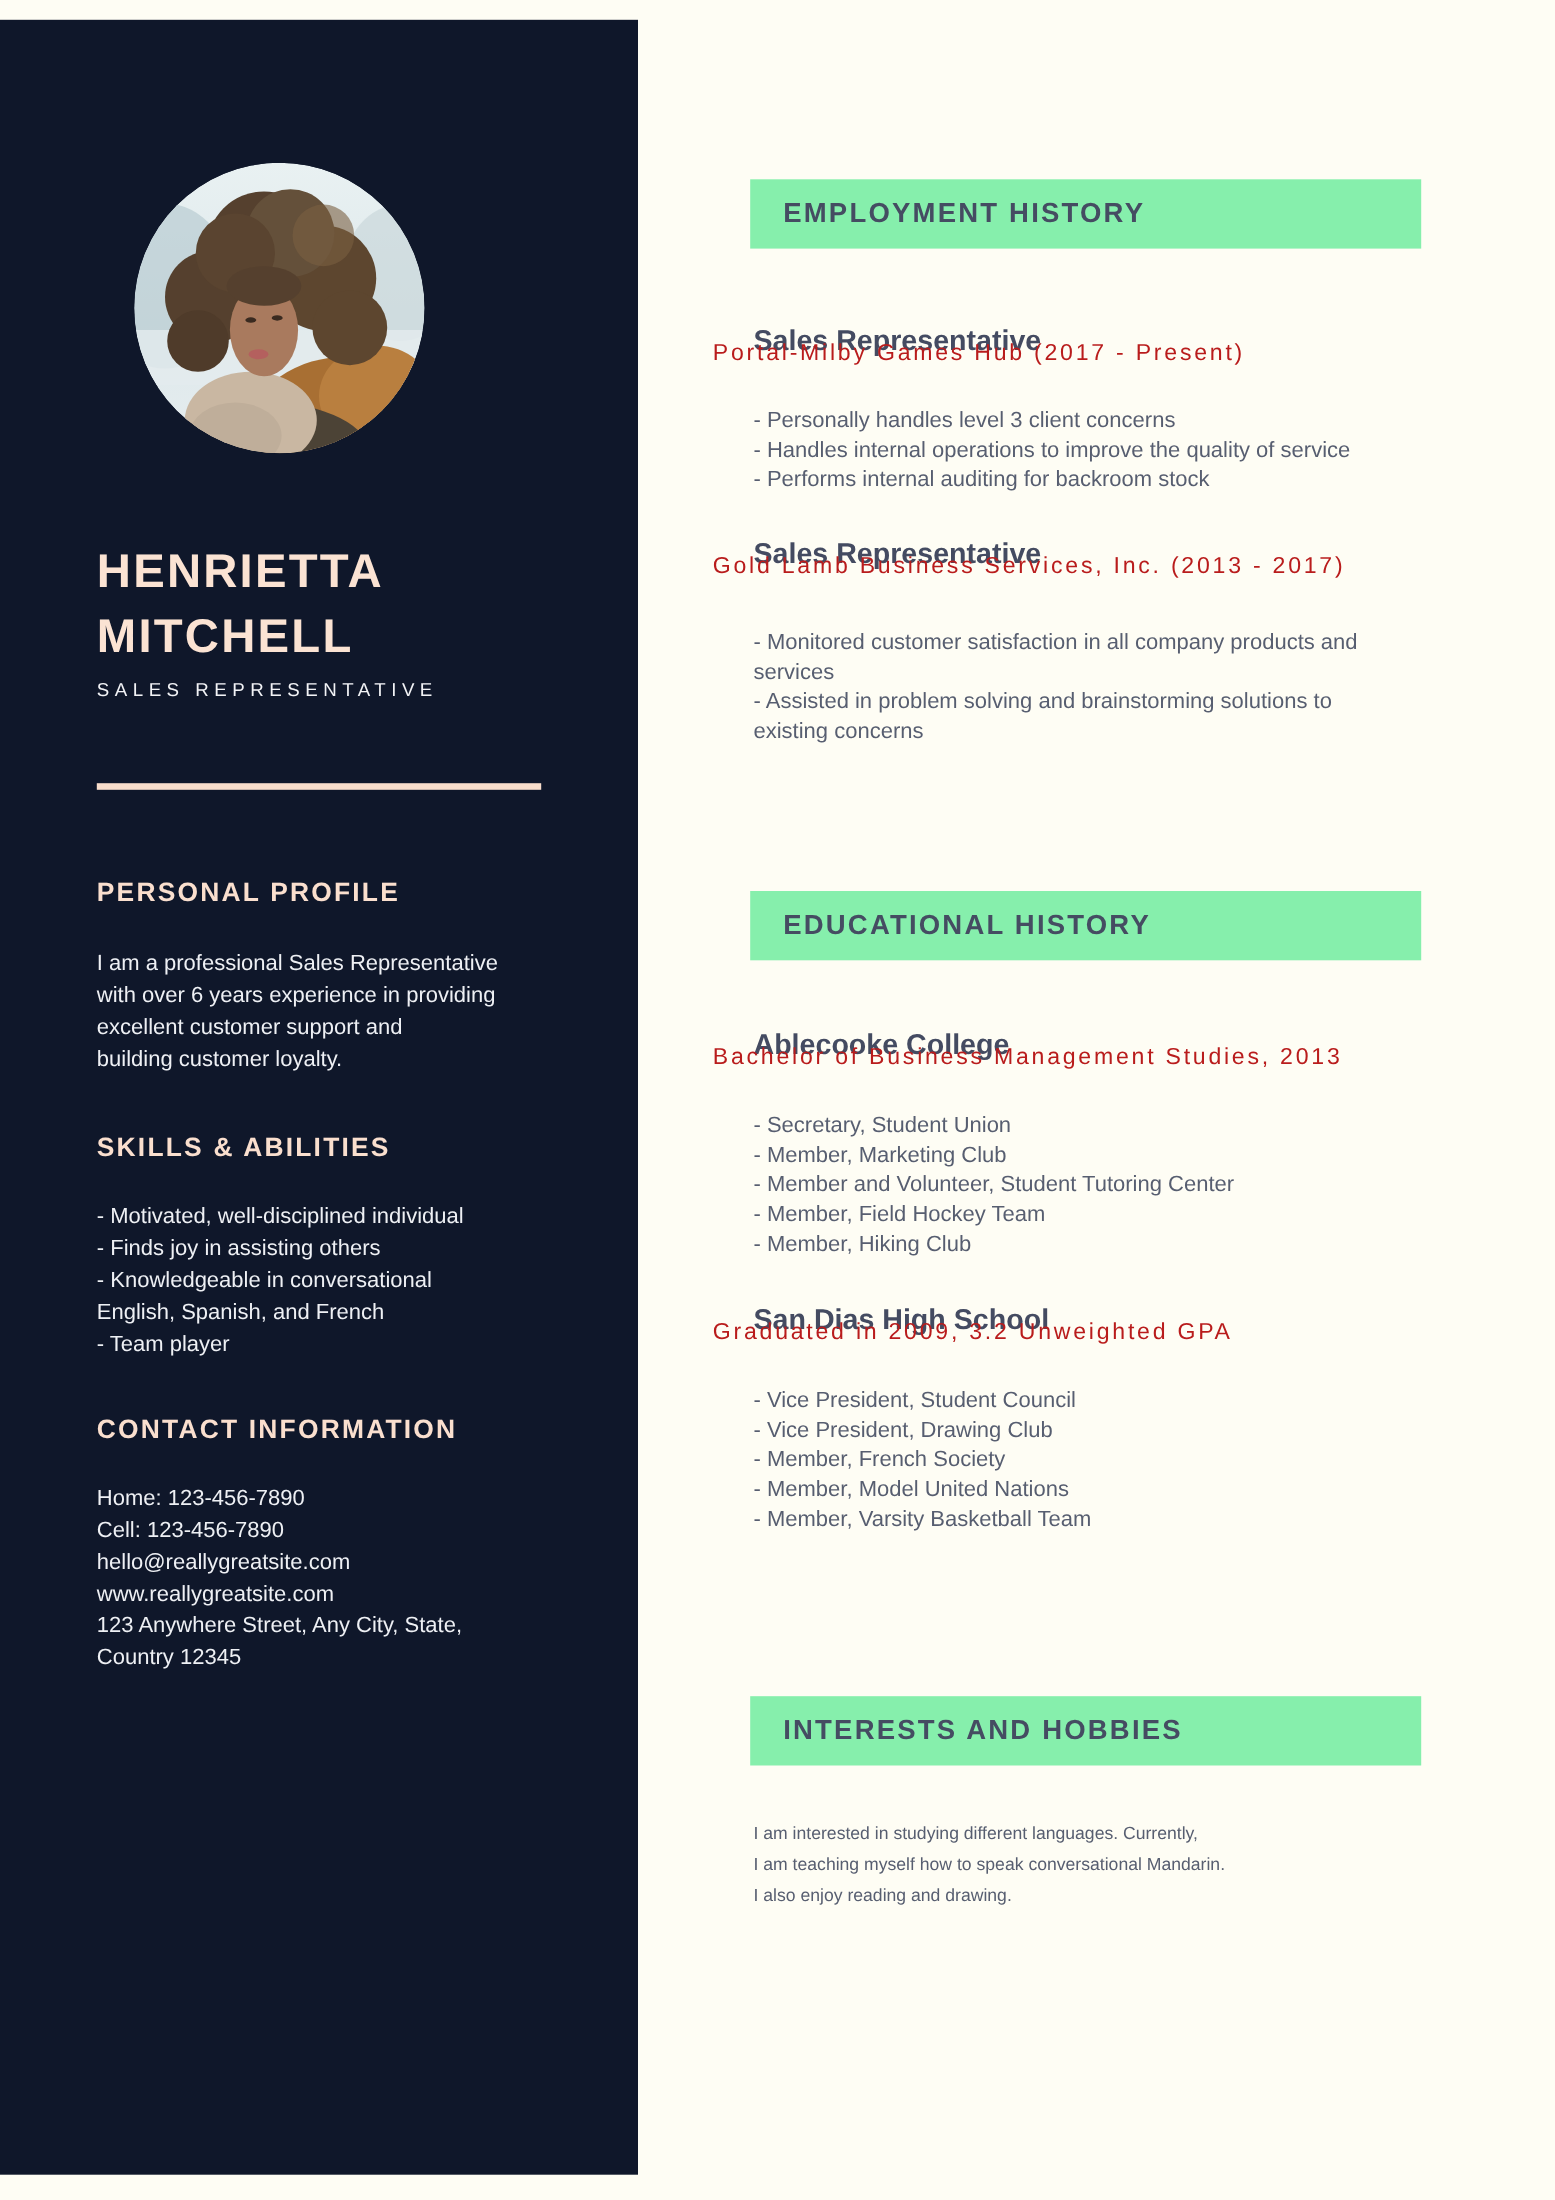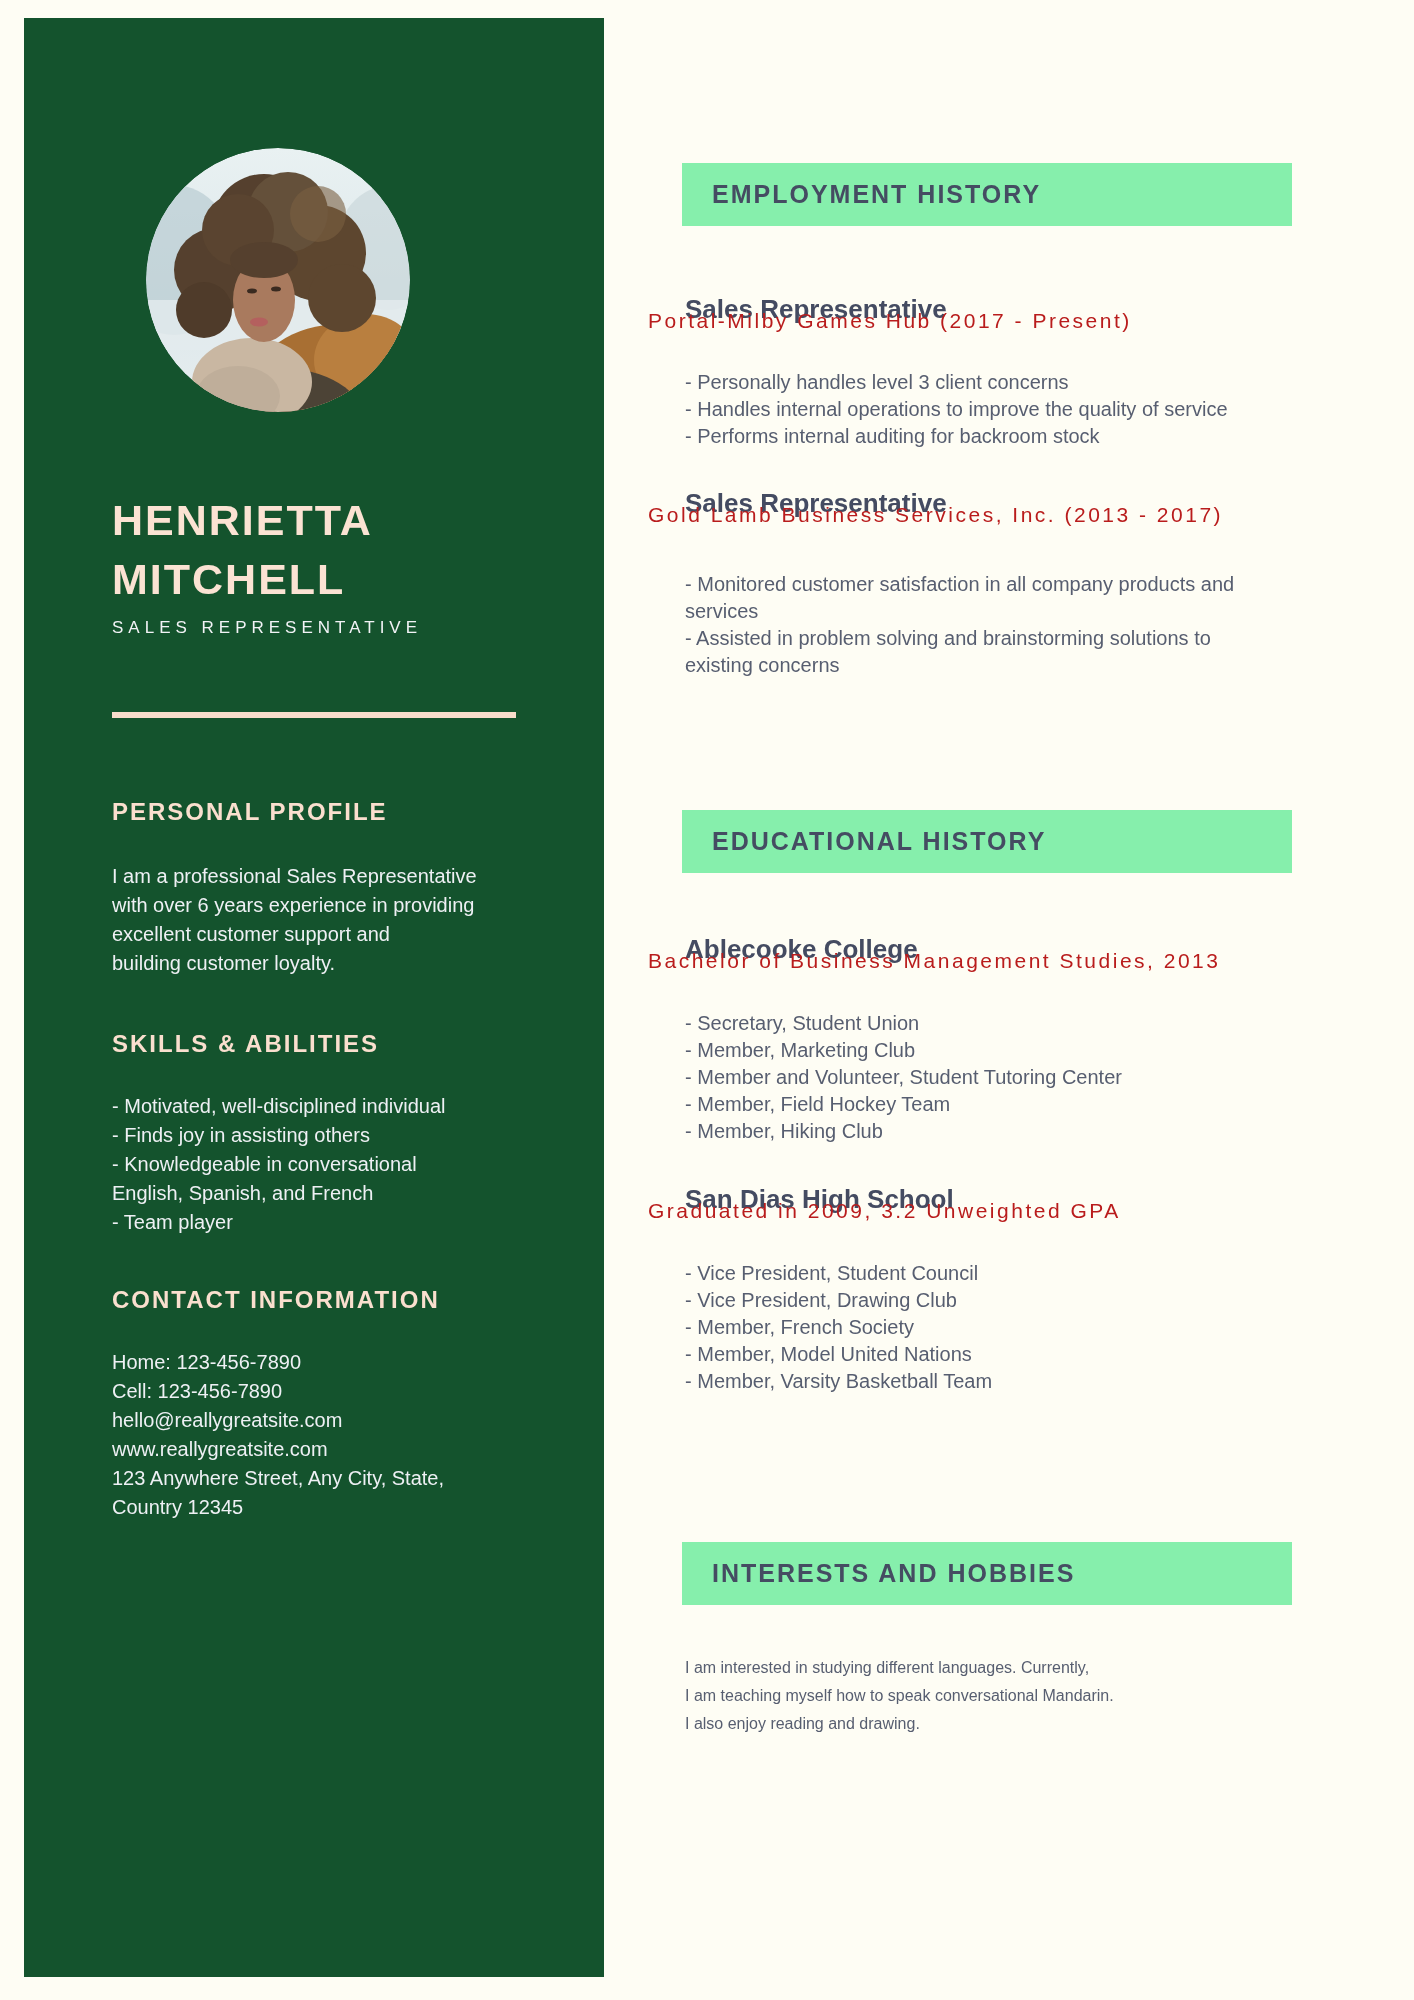--- a/index.html
+++ b/index.html
@@ -2,21 +2,21 @@
 <html><head>
 <meta charset="utf-8">
 <style>
   html,body{margin:0;padding:0;}
   body{font-family:"Liberation Sans","DejaVu Sans",sans-serif;}
   .page{position:relative;width:1414px;height:2000px;background:#fefdf4;overflow:hidden;}
   .abs{position:absolute;}
   .ml{white-space:pre-line;}
 
   
-  .sidebar{position:absolute;left:0;top:18px;width:580px;height:1959px;background:#14532d;margin-left:24px;}
+  .sidebar{position:absolute;left:0;top:18px;width:580px;height:1959px;background:#0f172a;}
   .photo{position:absolute;left:122px;top:130px;width:264px;height:264px;border-radius:50%;overflow:hidden;}
   .photo svg{display:block;}
   .name{left:88px;top:444px;width:440px;font-size:43px;font-weight:700;line-height:59px;
         letter-spacing:2px;color:#fbe3d3;}
   .roleline{left:88px;top:600px;width:460px;font-size:17px;font-weight:500;
         letter-spacing:5px;color:#f2f3f6;}
   .divider{left:88px;top:694px;width:404px;height:6px;background:#f8ddcb;}
   .side-heading{left:88px;width:460px;font-size:24px;font-weight:700;letter-spacing:2px;color:#fadfce;}
   .side-body{left:88px;width:420px;font-size:20px;line-height:29px;color:#eef0f4;}
   #profile-heading{top:760px;}

